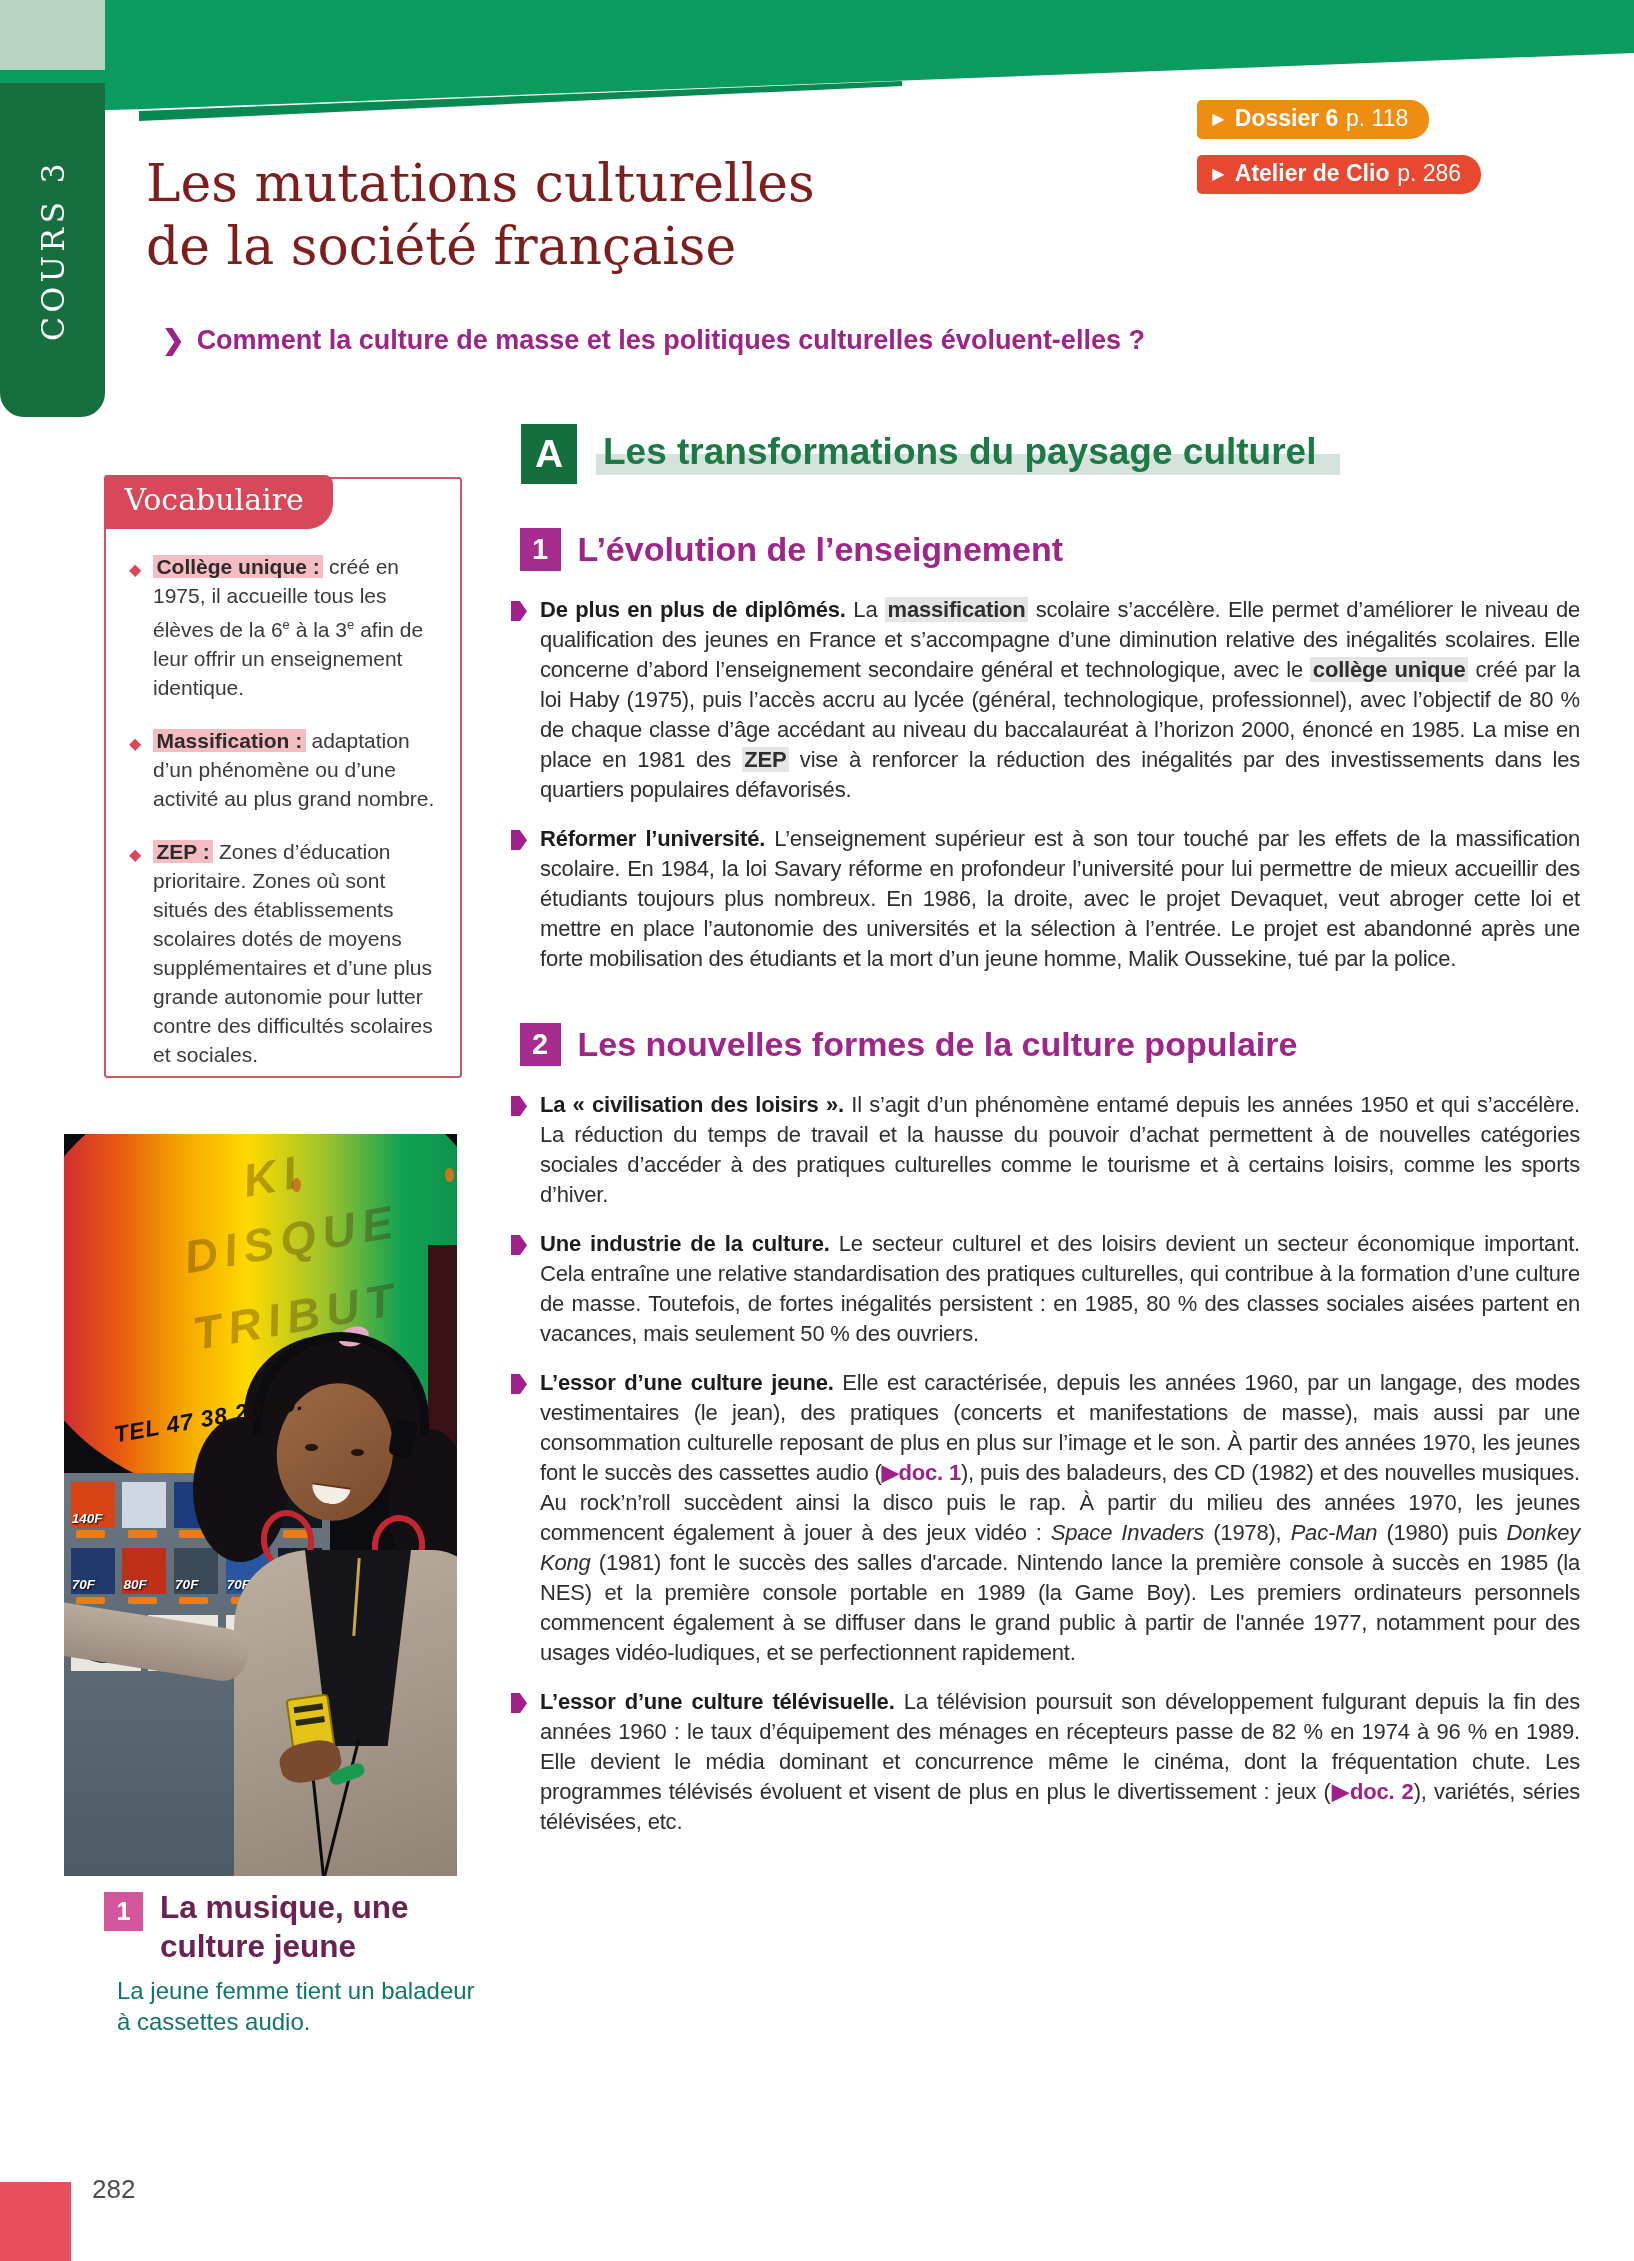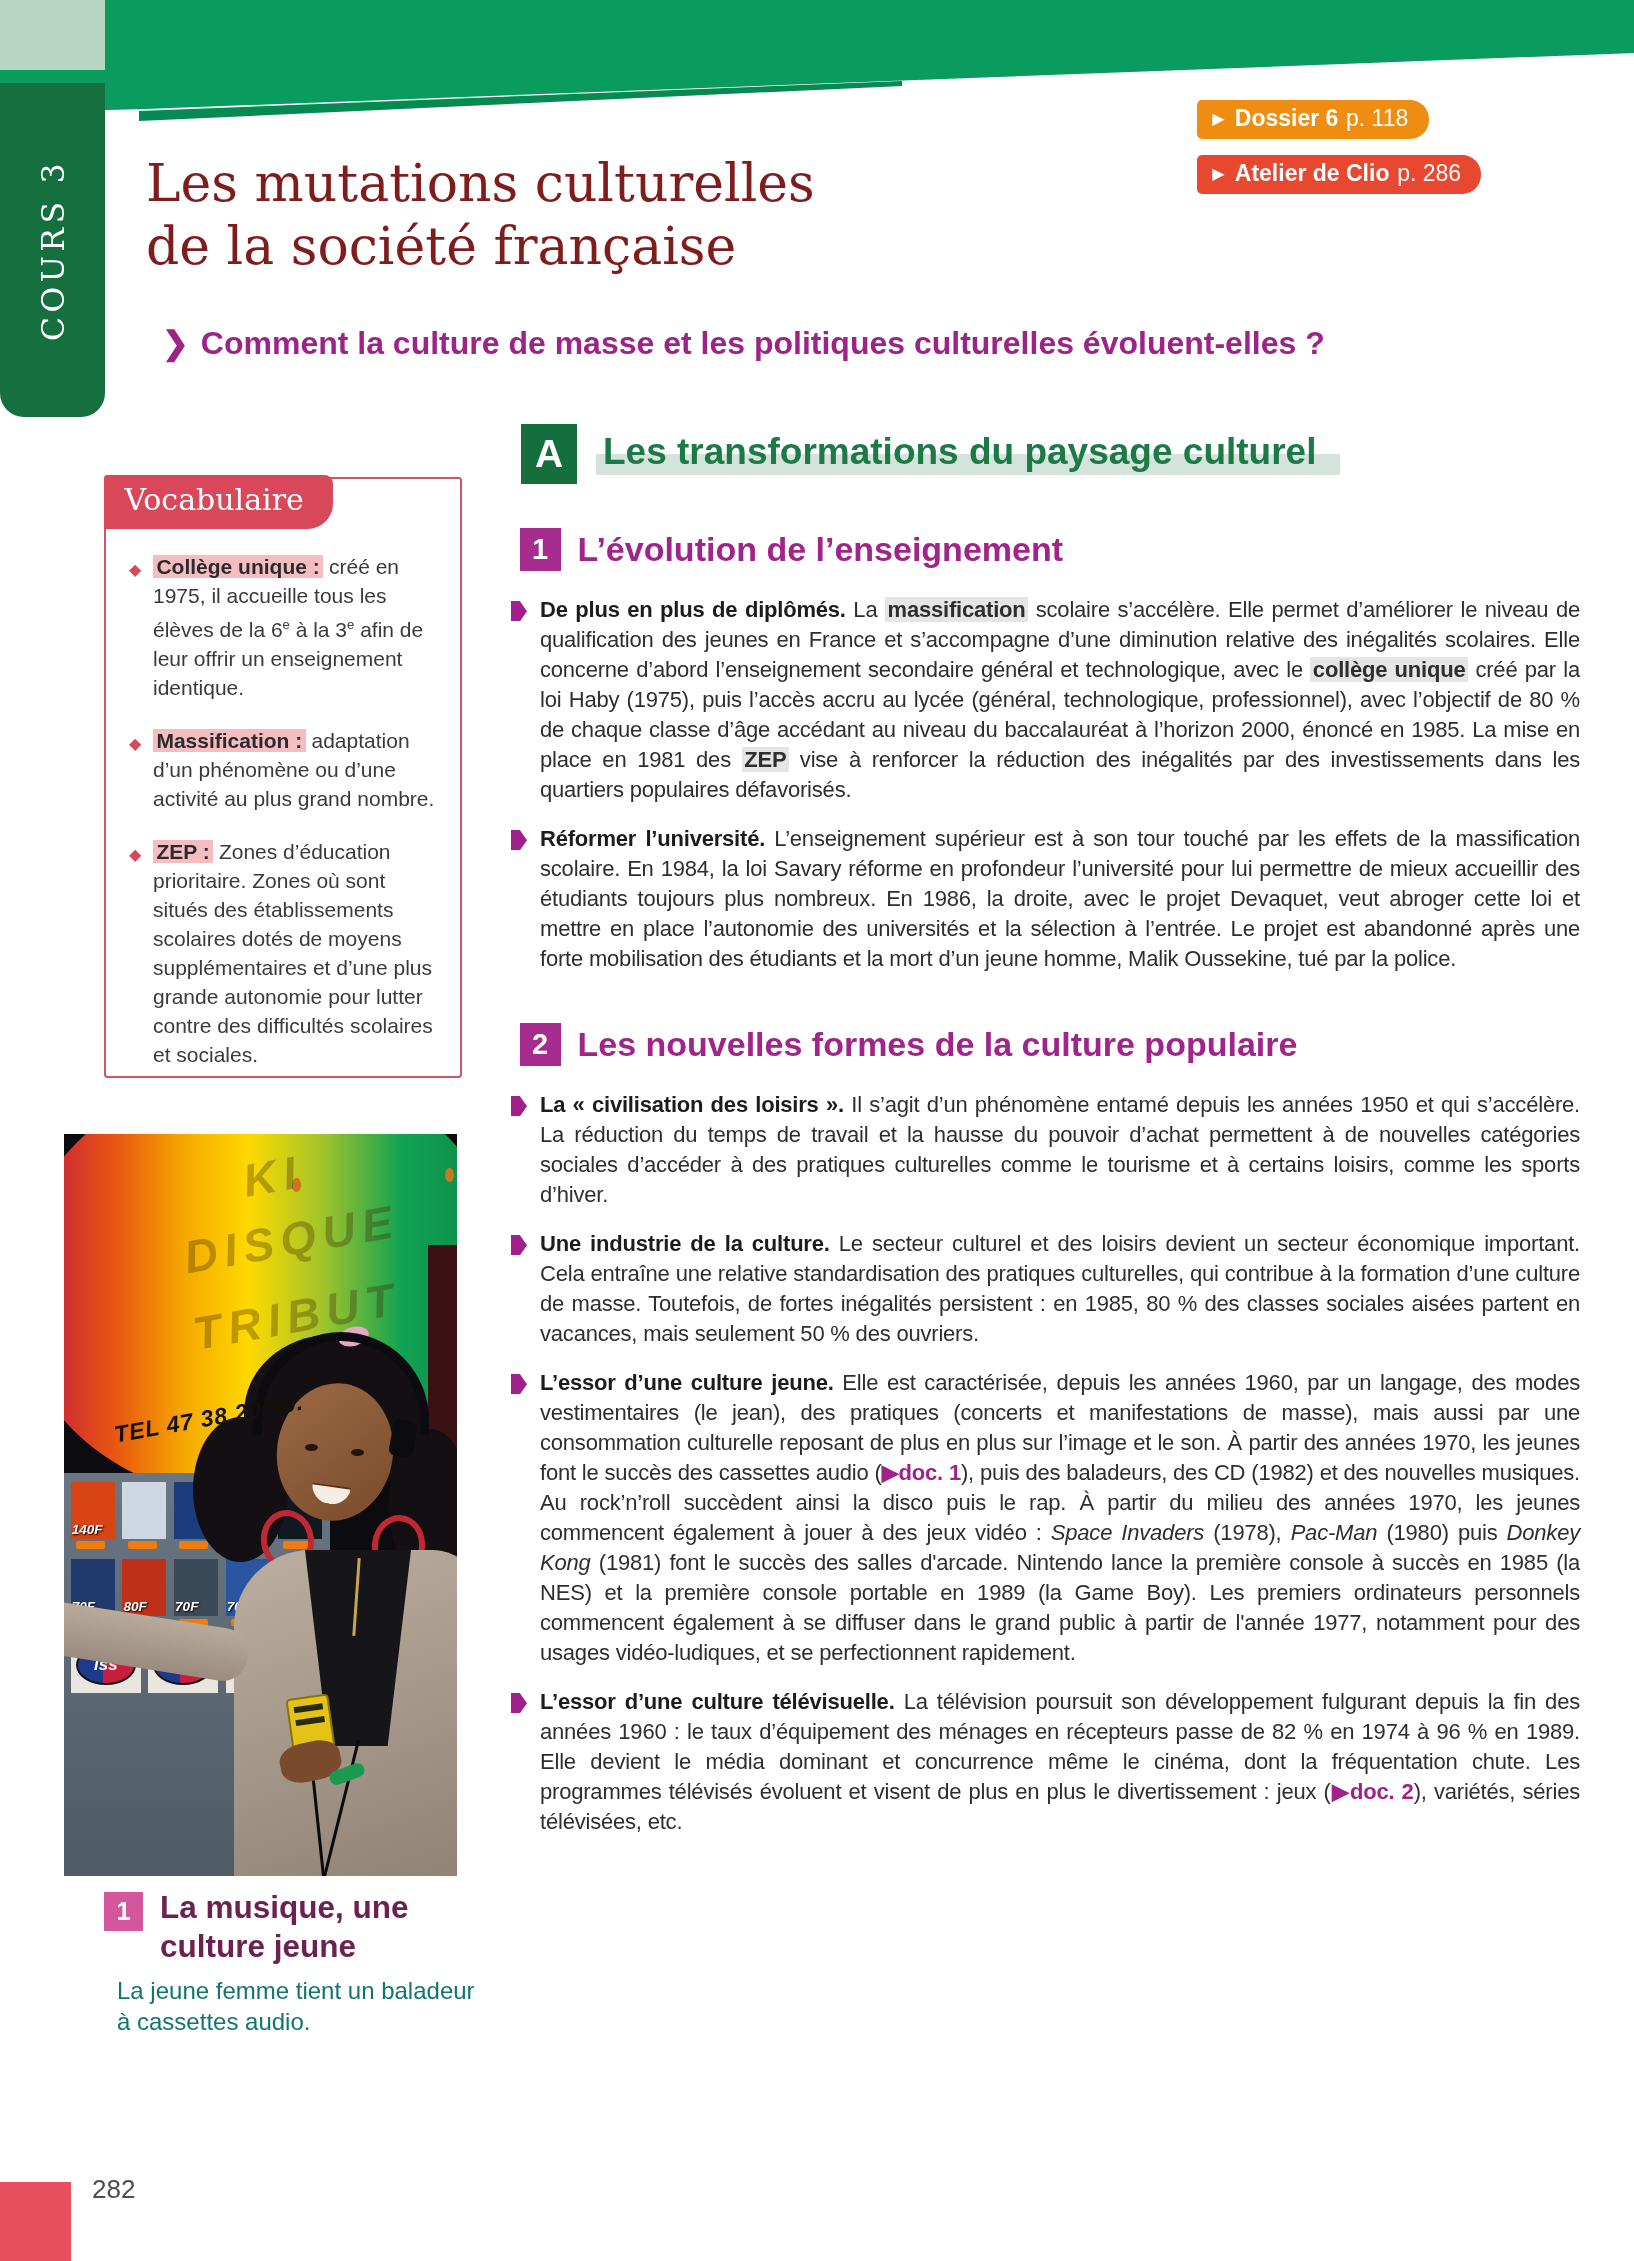--- a/index.html
+++ b/index.html
@@ -13,21 +13,21 @@
   #band-fold{position:absolute;top:0;left:0;width:1635px;height:128px;background:#078a52;
     clip-path:polygon(139px 111px,902px 81px,902px 86px,139px 121px);z-index:1;}
   #corner-sage{position:absolute;top:0;left:0;width:105px;height:70px;background:#b7d5c3;z-index:3;}
   #cours-tab{position:absolute;top:83px;left:0;width:105px;height:334px;background:#166f3e;
     border-radius:0 0 24px 24px;z-index:3;}
   #cours-tab .cours-label{position:absolute;inset:0;display:flex;align-items:center;justify-content:center;
     writing-mode:vertical-rl;transform:rotate(180deg);color:#fff;
     font-family:"DejaVu Serif",serif;font-size:31.5px;letter-spacing:4.3px;}
   #page-title{position:absolute;top:117px;left:146px;z-index:4;
     font-family:"DejaVu Serif",serif;font-size:52px;line-height:63px;color:#7f1d1d;font-weight:500;}
-  #question{position:absolute;top:324px;left:162px;font-size:32px;font-weight:700;color:#9e2388;z-index:4;}
+  #question{position:absolute;top:324px;left:162px;font-size:27px;font-weight:700;color:#9e2388;z-index:4;}
   #question .chev{margin-right:12px;font-weight:700;}
   .badge{position:absolute;left:1197px;height:37px;display:flex;align-items:center;
     padding:0 20.4px 1.7px 15.3px;border-radius:5.1px 19px 19px 5.1px;color:#fff;font-size:23px;z-index:4;white-space:nowrap;}
   #badge-dossier{top:100px;background:#ef8c12;}
   #badge-atelier{top:155px;background:#e8482f;}
   .badge .tri{font-size:16px;margin-right:10.2px;}
   .badge .lbl{font-weight:700;margin-right:7.7px;}
   .badge .pg{font-weight:400;}
   
   #vocab-box{position:absolute;left:104px;top:477px;width:358px;height:601px;
@@ -68,21 +68,21 @@
     background:linear-gradient(97deg,#1d3a8c 0%,#c81e3c 10%,#e85a10 24%,#f5a800 36%,#ffd900 48%,#9dc32c 62%,#12a253 76%,#0b8a47 92%);}
   .balloon-line{position:absolute;transform:rotate(-10deg);color:rgba(60,35,0,0.32);
     font-weight:700;font-style:italic;font-size:46px;letter-spacing:6.8px;z-index:2;}
   .balloon-phone{position:absolute;transform:rotate(-10deg);color:#16100a;font-weight:700;
     font-style:italic;font-size:23px;letter-spacing:0.9px;z-index:2;}
   .light{position:absolute;width:8.5px;height:13.6px;background:#c87820;border-radius:50%;}
   .curtain{position:absolute;right:0;top:111px;width:29px;height:272px;background:#3a1216;}
   #shelves{position:absolute;left:0;top:339px;width:266px;height:404px;
     background:linear-gradient(#6a7682,#4e5a66);}
   .shelf-row{display:flex;gap:7.7px;padding:8.5px 6.8px 12px 6.8px;}
-  .album{width:44px;height:57px;position:relative;flex:0 0 auto;}
+  .album{width:44px;height:46px;position:relative;flex:0 0 auto;}
   .album .price{position:absolute;bottom:1.7px;left:0.9px;color:#fff;font-weight:700;font-size:13.6px;
     font-style:italic;text-shadow:0.9px 0.9px 1.7px #000;}
   .album .chip{position:absolute;bottom:-10.2px;left:5.1px;background:#f07c10;height:7.7px;width:29px;border-radius:1.7px;}
   .kiss{width:70px;height:56px;background:#e8e6df;position:relative;display:flex;
     align-items:center;justify-content:center;flex:0 0 auto;}
   .kiss-oval{width:56px;height:36px;border:2.6px solid #111;border-radius:50%;
     background:linear-gradient(90deg,#1d3a8c 0 45%,#c81e3c 45% 100%);
     display:flex;align-items:center;justify-content:center;}
   .kiss-txt{color:#fff;font-weight:700;font-style:italic;font-size:17px;}
   .woman{position:absolute;right:-12px;top:201px;width:264px;height:545px;}

